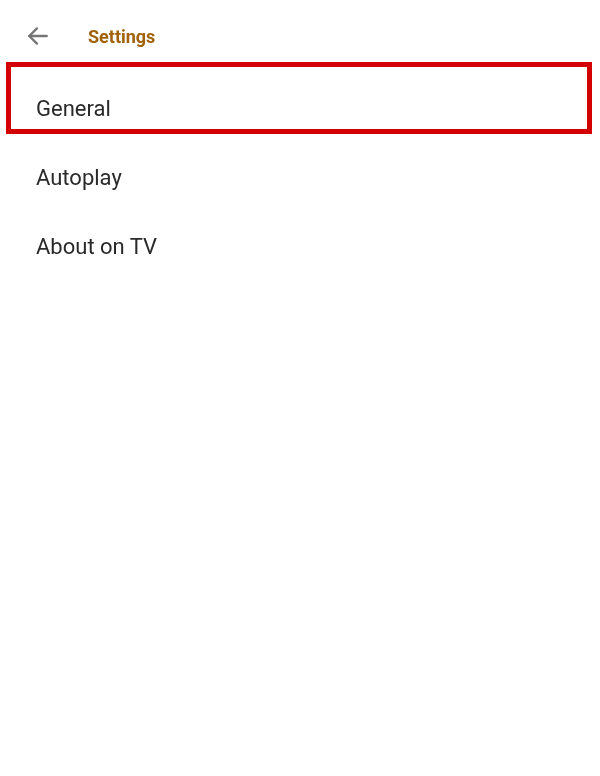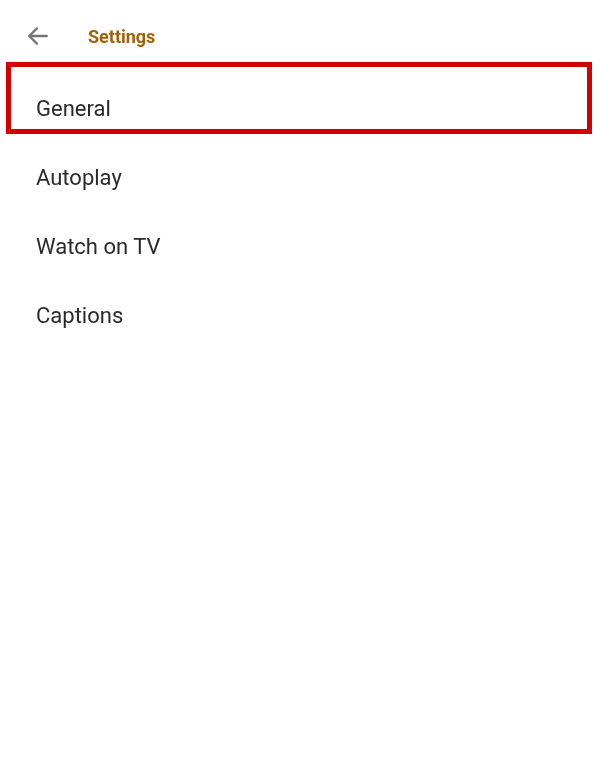--- a/index.html
+++ b/index.html
@@ -69,20 +69,17 @@
 </div>
 
 <div class="settings-list">
   <div class="list-item">
     <span>General</span>
   </div>
   <div class="list-item">
     <span>Autoplay</span>
   </div>
   <div class="list-item">
-    <span>Watch on TV</span>
-  </div>
-  <div class="list-item">
-    <span>Captions</span>
+    <span>About on TV</span>
   </div>
 </div>
 
 <div class="highlight-box"></div>
 
 </body></html>

